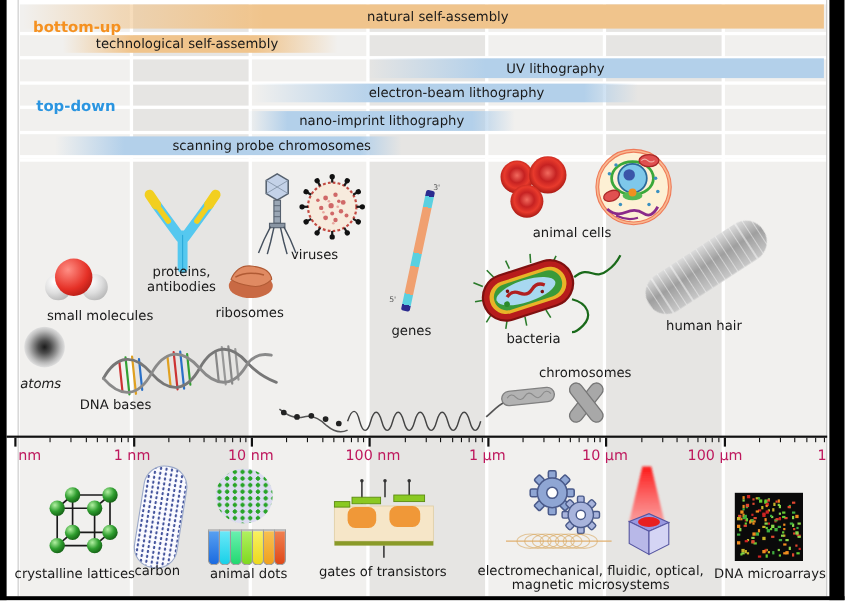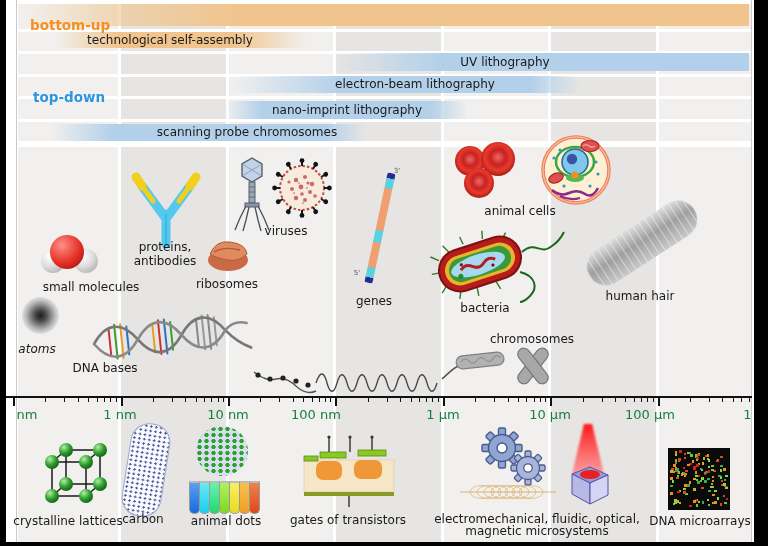--- a/index.html
+++ b/index.html
@@ -10,21 +10,21 @@
   .frame{position:absolute;background:#000;z-index:50;}
   .thinline{position:absolute;width:1px;background:#c9c9c9;z-index:3;}
   .bar{position:absolute;z-index:20;}
   .barlbl{position:absolute;transform:translate(-50%,-50%);font-size:12px;color:#191919;
           white-space:nowrap;z-index:21;}
   .approach{position:absolute;font-weight:bold;font-size:13.5px;transform:translate(0,-50%);
             white-space:nowrap;z-index:21;}
   .lbl{position:absolute;transform:translate(-50%,-50%);font-size:12px;color:#191919;
        white-space:nowrap;z-index:25;}
   .prime{position:absolute;transform:translate(-50%,-50%);font-size:7px;color:#555;z-index:26;}
-  .ticklbl{position:absolute;top:407px;transform:translateX(-50%);font-size:13px;color:#15803d;
+  .ticklbl{position:absolute;top:407px;transform:translateX(-50%);font-size:13px;color:#be185d;
            white-space:nowrap;z-index:31;}
   #axisline{position:absolute;left:6px;top:396px;width:746px;height:2px;background:#111;z-index:30;}
   .tick{position:absolute;top:398px;width:1px;height:4px;background:#111;z-index:30;}
   .tick.major{height:8px;width:2px;}
   .sphere{position:absolute;border-radius:50%;z-index:10;}
   .rbc{position:absolute;border-radius:50%;z-index:10;
        background:radial-gradient(circle at 50% 45%, #f26a5e 0%, #c62222 30%, #e83a2c 52%, #9e1410 78%, #d32f23 100%);}
   svg.icon{position:absolute;z-index:12;overflow:visible;}
   #generod{position:absolute;left:376px;top:172px;width:8px;height:112px;z-index:12;
     border-radius:2px;transform:rotate(12deg);
@@ -62,20 +62,21 @@
   <div class="rowsep" style="top:29px;"></div>
   <div class="rowsep" style="top:51px;"></div>
   <div class="rowsep" style="top:74px;"></div>
   <div class="rowsep" style="top:96px;"></div>
   <div class="rowsep" style="top:119px;"></div>
   <div class="rowsep" style="top:141px;"></div>
   <div class="rowsep" style="top:144px;"></div>
 
   <div class="bar" style="left:21px;top:4px;width:728px;height:22px;
        background:linear-gradient(90deg,rgba(240,196,140,0) 0,rgba(240,196,140,.55) 12%,#f0c48c 30%,#f0c48c 100%);"></div>
+  <div class="barlbl" style="left:398px;top:15px;">natural self-assembly</div>
 
   <div class="bar" style="left:57px;top:32px;width:250px;height:16px;
        background:linear-gradient(90deg,rgba(240,196,140,0) 0,#f0c48c 25%,#f0c48c 70%,rgba(240,196,140,0) 100%);"></div>
   <div class="barlbl" style="left:170px;top:40px;">technological self-assembly</div>
 
   <div class="bar" style="left:333px;top:53px;width:416px;height:18px;
        background:linear-gradient(90deg,rgba(179,208,234,0) 0,#b3d0ea 26%,#b3d0ea 100%);"></div>
   <div class="barlbl" style="left:505px;top:62px;">UV lithography</div>
 
   <div class="bar" style="left:230px;top:76px;width:350px;height:17px;
@@ -356,21 +357,21 @@
       <div class="tick" style="left: 690px;"></div>
       <div class="tick" style="left: 709px;"></div>
       <div class="tick" style="left: 722.4px;"></div>
       <div class="tick" style="left: 732.8px;"></div>
       <div class="tick" style="left: 741.3px;"></div>
       <div class="tick" style="left: 748.5px;"></div>
     </div>
   <div class="ticklbl" style="left:27px;">nm</div>
   <div class="ticklbl" style="left:120px;">1 nm</div>
   <div class="ticklbl" style="left:228px;">10 nm</div>
-  <div class="ticklbl" style="left:316px;">100 nm</div>
+  <div class="ticklbl" style="left:339px;">100 nm</div>
   <div class="ticklbl" style="left:443px;">1 µm</div>
   <div class="ticklbl" style="left:550px;">10 µm</div>
   <div class="ticklbl" style="left:650px;">100 µm</div>
   <div class="ticklbl" style="left:762px;">1 mm</div>
 
   <svg class="icon" style="left:44px;top:444px;" width="64" height="58" viewBox="0 0 64 58">
     <defs>
       <radialGradient id="grn" cx="35%" cy="30%" r="75%">
         <stop offset="0%" stop-color="#b2f0a2"></stop>
           <stop offset="55%" stop-color="#2f9e2f"></stop>

